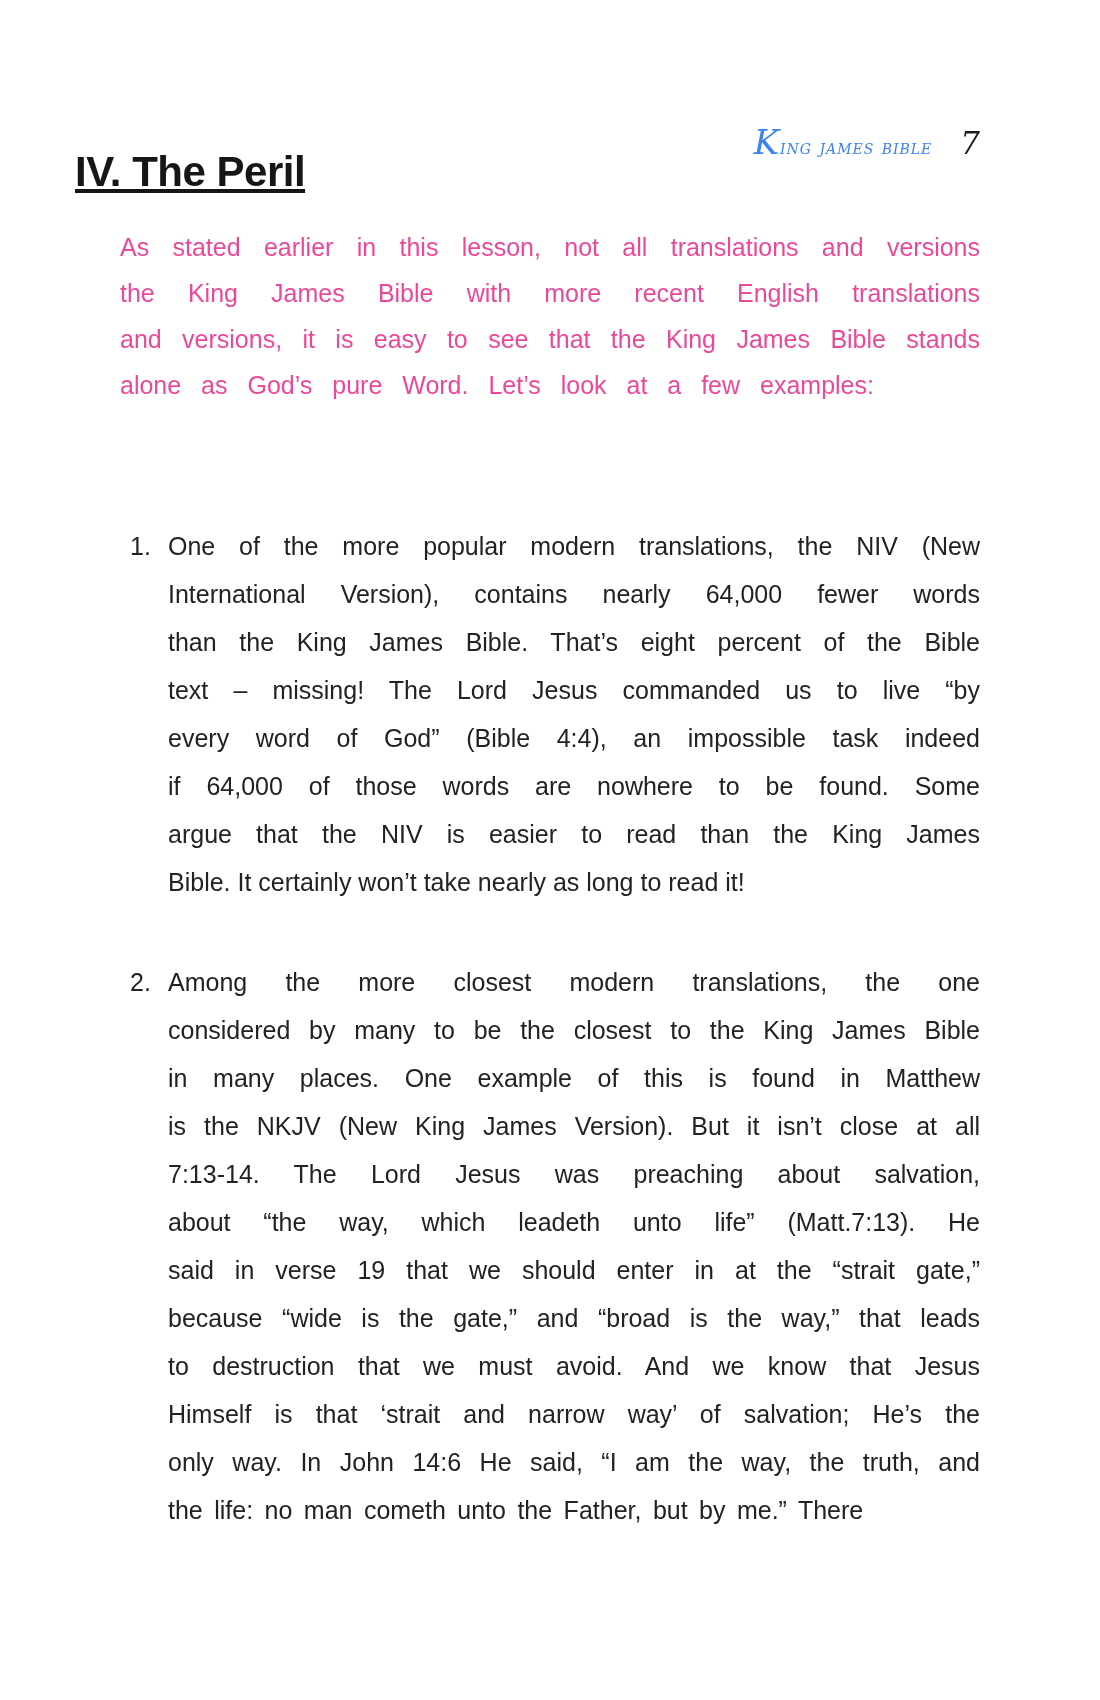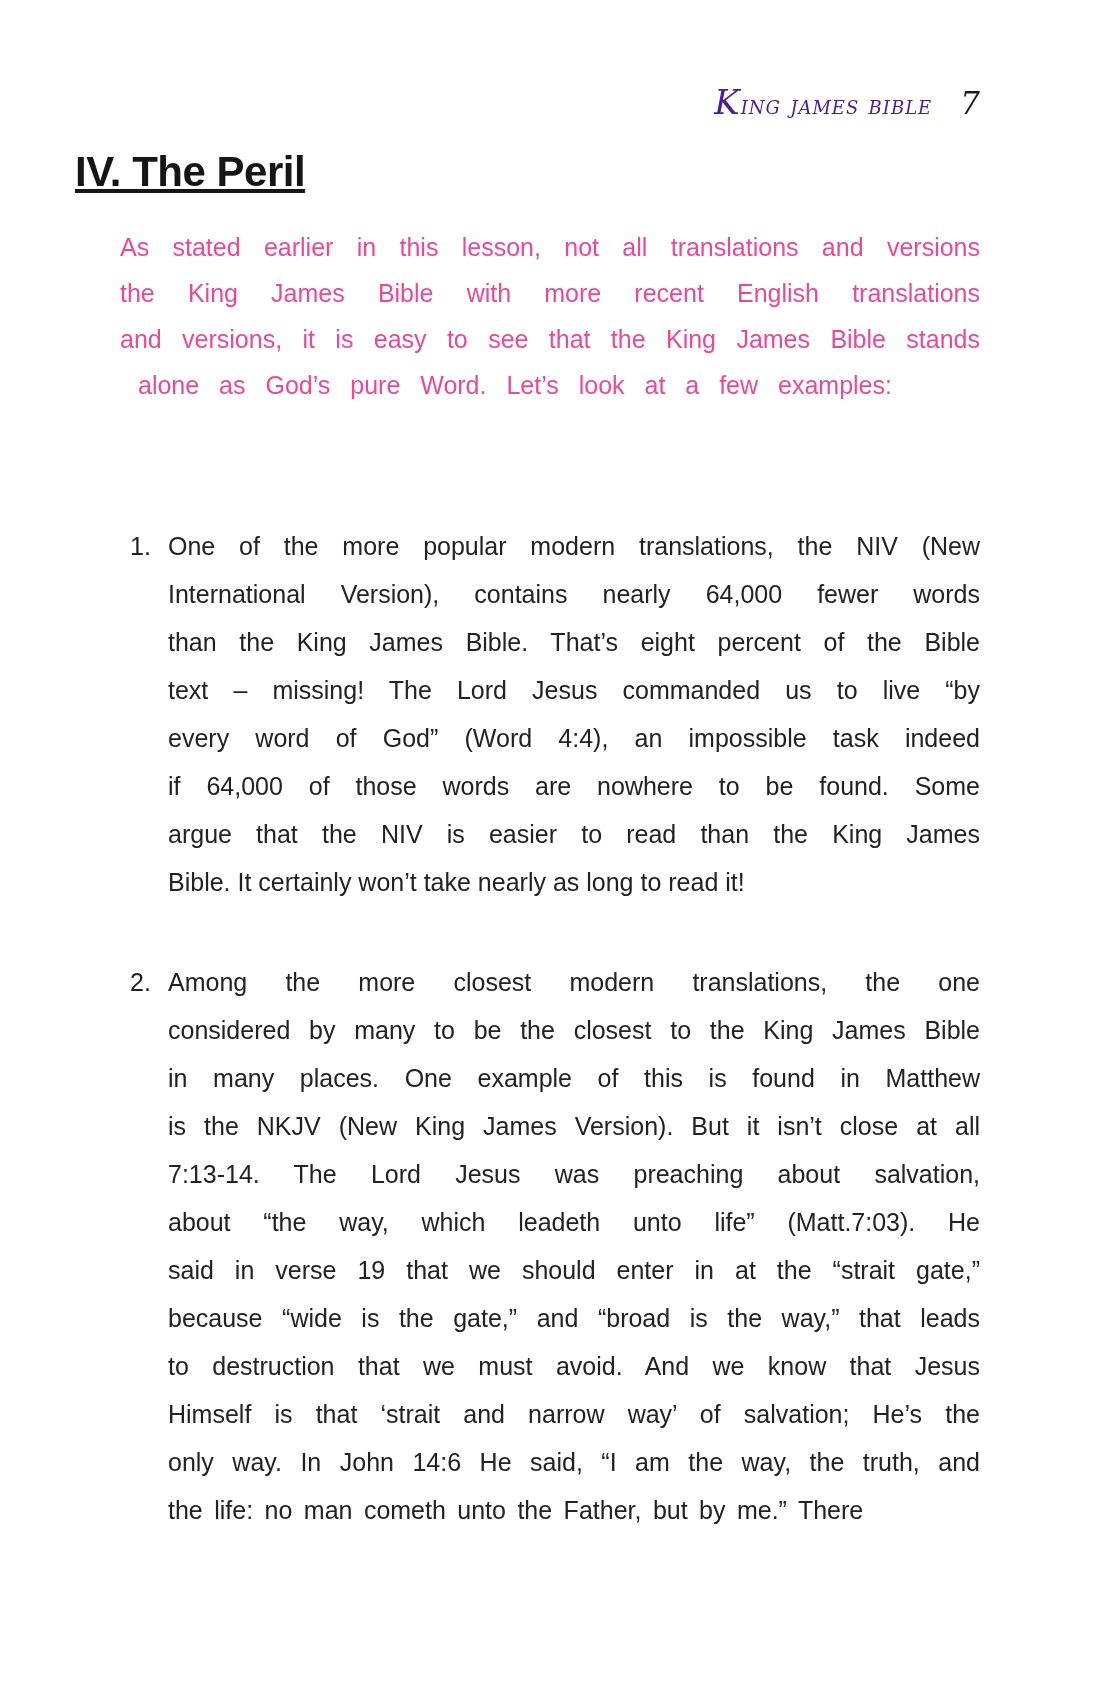--- a/index.html
+++ b/index.html
@@ -24,23 +24,24 @@
     right: 120px;
     display: flex;
     align-items: baseline;
     gap: 28px;
   }
   .running-title {
     font-family: "DejaVu Serif", serif;
     font-style: italic;
     font-variant: small-caps;
     text-transform: lowercase;
-    font-size: 26px;
+    font-size: 20px;
     letter-spacing: 1px;
-    color: #4c1d95;
+    color: #3b82f6;
+    margin-top: 40px;
   }
   .running-title::first-letter {
     text-transform: uppercase;
     font-size: 34px;
   }
   .page-number {
     font-family: "DejaVu Serif", serif;
     font-style: italic;
     font-size: 31px;
     color: #1b1b1b;
@@ -73,21 +74,20 @@
     left: 120px;
     top: 224px;
     width: 860px;
     font-size: 25px;
     line-height: 46px;
     font-weight: 400;
     color: #ec4899;
   }
   .intro .line.final {
     word-spacing: 0.52em;
-    margin-left: 18px;
   }
 
   
   .numbered-list {
     position: absolute;
     left: 130px;
     top: 522px;
     width: 850px;
   }
   .list-item {
@@ -129,35 +129,35 @@
     </div>
 
   <div class="numbered-list">
       <div class="list-item">
         <div class="item-number">1.</div>
         <div class="item-lines">
           <div class="line">One of the more popular modern translations, the NIV (New</div>
           <div class="line">International Version), contains nearly 64,000 fewer words</div>
           <div class="line">than the King James Bible. That’s eight percent of the Bible</div>
           <div class="line">text – missing! The Lord Jesus commanded us to live “by</div>
-          <div class="line">every word of God” (Word 4:4), an impossible task indeed</div>
+          <div class="line">every word of God” (Bible 4:4), an impossible task indeed</div>
           <div class="line">if 64,000 of those words are nowhere to be found. Some</div>
           <div class="line">argue that the NIV is easier to read than the King James</div>
           <div class="line final">Bible. It certainly won’t take nearly as long to read it!</div>
         </div>
       </div>
       <div class="list-item">
         <div class="item-number">2.</div>
         <div class="item-lines">
           <div class="line">Among the more closest modern translations, the one</div>
           <div class="line">considered by many to be the closest to the King James Bible</div>
           <div class="line">in many places. One example of this is found in Matthew</div>
           <div class="line">is the NKJV (New King James Version). But it isn’t close at all</div>
           <div class="line">7:13-14. The Lord Jesus was preaching about salvation,</div>
-          <div class="line">about “the way, which leadeth unto life” (Matt.7:03). He</div>
+          <div class="line">about “the way, which leadeth unto life” (Matt.7:13). He</div>
           <div class="line">said in verse 19 that we should enter in at the “strait gate,”</div>
           <div class="line">because “wide is the gate,” and “broad is the way,” that leads</div>
           <div class="line">to destruction that we must avoid. And we know that Jesus</div>
           <div class="line">Himself is that ‘strait and narrow way’ of salvation; He’s the</div>
           <div class="line">only way. In John 14:6 He said, “I am the way, the truth, and</div>
           <div class="line final">the life: no man cometh unto the Father, but by me.” There</div>
         </div>
       </div>
     </div>
 

